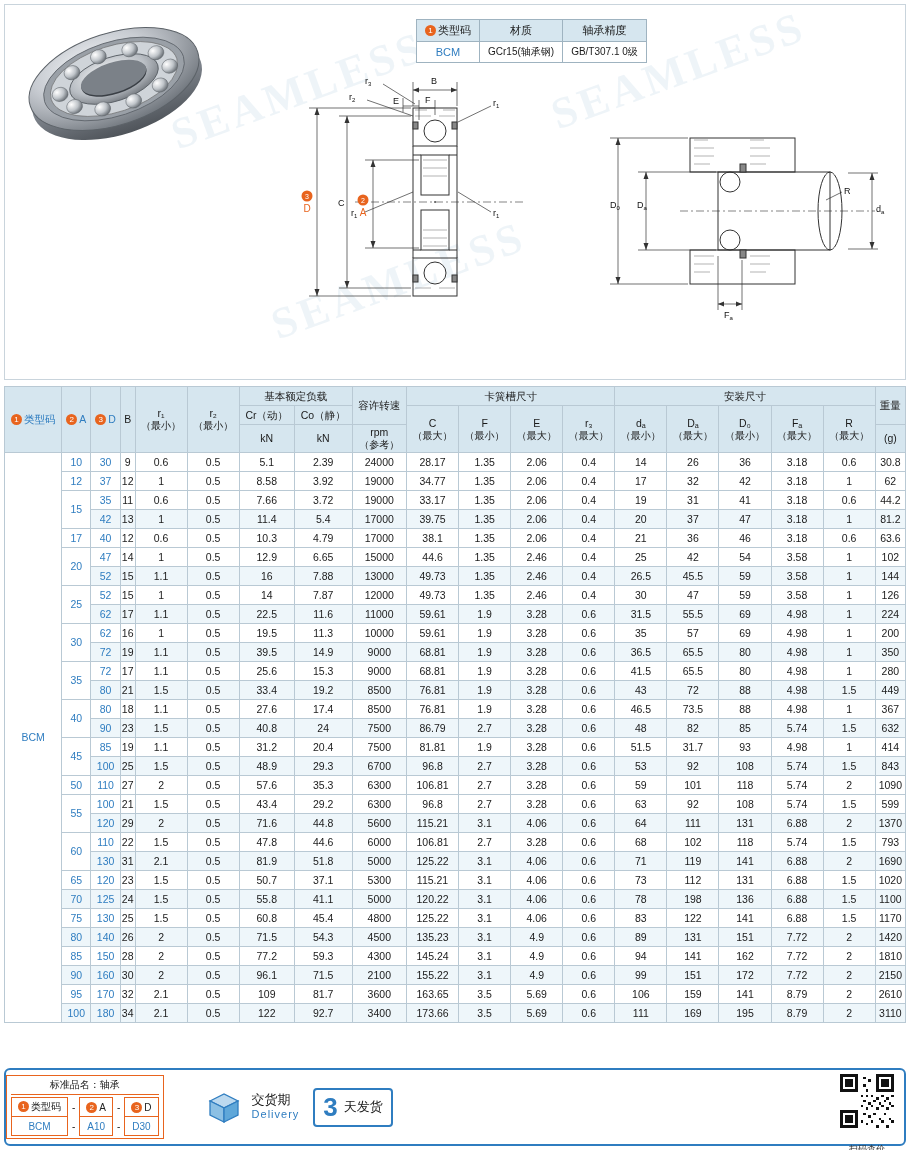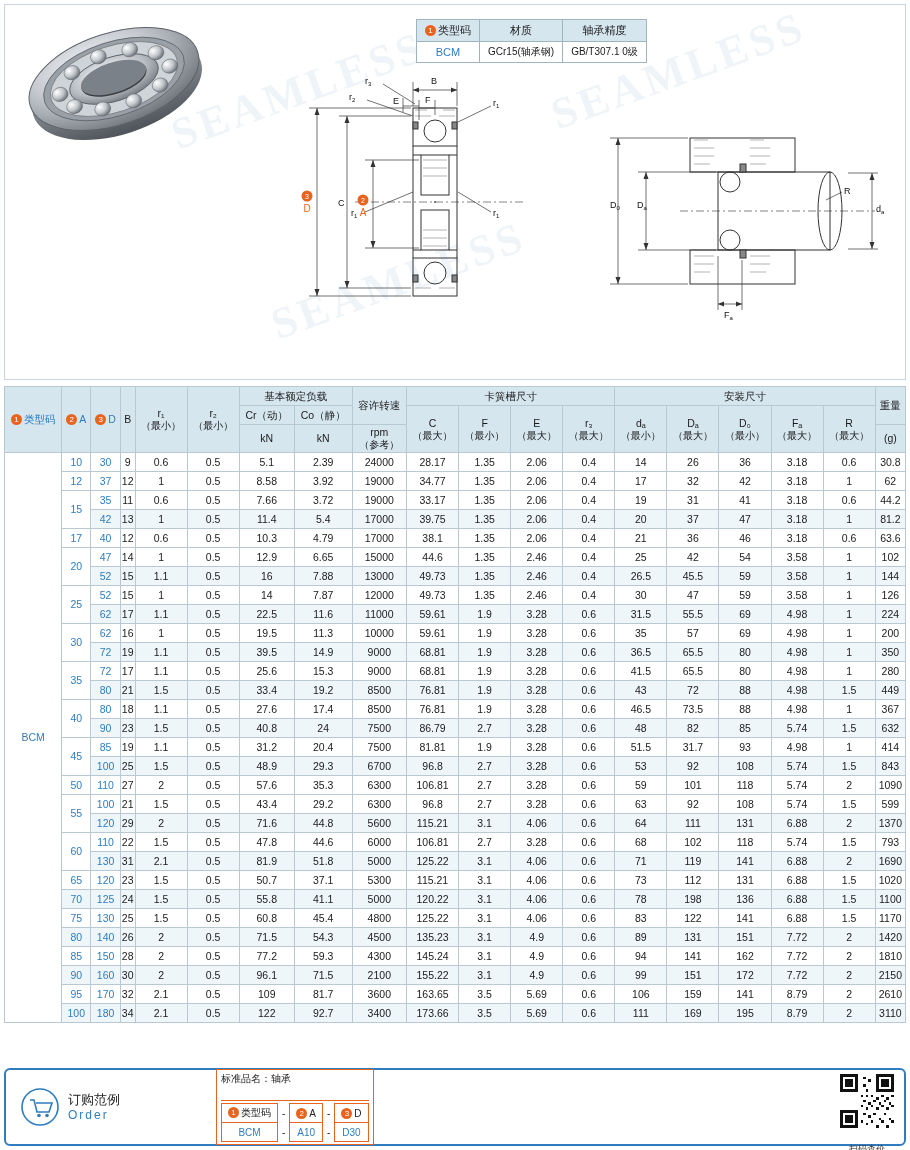--- a/index.html
+++ b/index.html
@@ -1021,36 +1021,24 @@
         <td>169</td>
         <td>195</td>
         <td>8.79</td>
         <td>2</td>
         <td>3110</td>
       </tr>
     </tbody>
 </table>
 
 <div class="footer">
-  <div class="f-order">
-    <svg width="40" height="40" viewBox="0 0 40 40">
-      <circle cx="20" cy="20" r="18" fill="none" stroke="#2f7dc0" stroke-width="1.6"></circle>
-      <path d="M10 13 h4 l3 12 h12 l3 -9 h-16" fill="none" stroke="#2f7dc0" stroke-width="1.6"></path>
-      <circle cx="19" cy="28.5" r="1.8" fill="#2f7dc0"></circle>
-      <circle cx="27" cy="28.5" r="1.8" fill="#2f7dc0"></circle>
-    </svg>
-    <div class="label">
-      <div class="cn">订购范例</div>
-      <div class="en">Order</div>
-    </div>
-  </div>
 
   <div>
     <div style="border:1px solid #e8641e; display:inline-block; padding:2px 4px;">
-      <div style="font-size:10px; border-bottom:1px solid #e8641e; padding-bottom:14px; margin-bottom:2px;">标准品名：轴承</div>
+      <div style="text-align:center; font-size:10px; border-bottom:1px solid #e8641e; padding-bottom:2px; margin-bottom:2px;">标准品名：轴承</div>
       <table class="order-table">
         <tbody>
             <tr>
           <td class="title"><span class="numdot">1</span><span>类型码</span></td>
           <td class="sep">-</td>
           <td class="title"><span class="numdot">2</span><span>A</span></td>
           <td class="sep">-</td>
           <td class="title"><span class="numdot">3</span><span>D</span></td>
         </tr>
         <tr>
@@ -1058,20 +1046,35 @@
           <td class="sep">-</td>
           <td class="val">A10</td>
           <td class="sep">-</td>
           <td class="val">D30</td>
         </tr>
       </tbody>
         </table>
     </div>
   </div>
 
+  <div class="delivery">
+    <svg width="40" height="36" viewBox="0 0 40 36">
+      <path d="M6 12 L20 5 L34 12 L20 19 Z" fill="#bcd9ef" stroke="#2f7dc0" stroke-width="1.3"></path>
+      <path d="M6 12 V26 L20 33 V19 Z" fill="#8cc0e4" stroke="#2f7dc0" stroke-width="1.3"></path>
+      <path d="M34 12 V26 L20 33 V19 Z" fill="#5fa7d9" stroke="#2f7dc0" stroke-width="1.3"></path>
+    </svg>
+    <div class="dtext">
+      <div class="cn">交货期</div>
+      <div class="en">Delivery</div>
+    </div>
+    <div class="days-box">
+      <span class="num">3</span>
+      <span class="txt">天发货</span>
+    </div>
+  </div>
 
   <div class="qr">
     <svg class="qrimg" viewBox="0 0 21 21" shape-rendering="crispEdges">
       <rect width="21" height="21" fill="#fff"></rect>
       <g fill="#111">
         <rect x="0" y="0" width="7" height="1"></rect>
           <rect x="0" y="6" width="7" height="1"></rect>
         <rect x="0" y="0" width="1" height="7"></rect>
           <rect x="6" y="0" width="1" height="7"></rect>
         <rect x="2" y="2" width="3" height="3"></rect>

